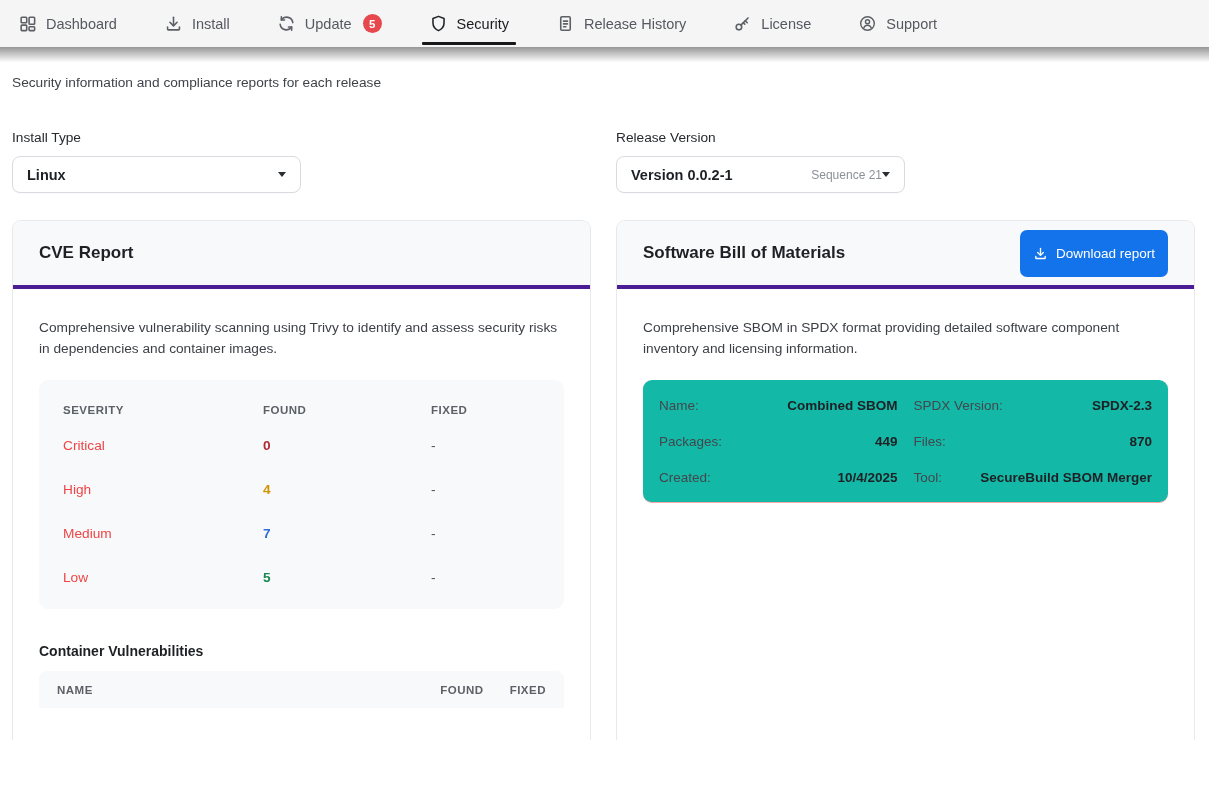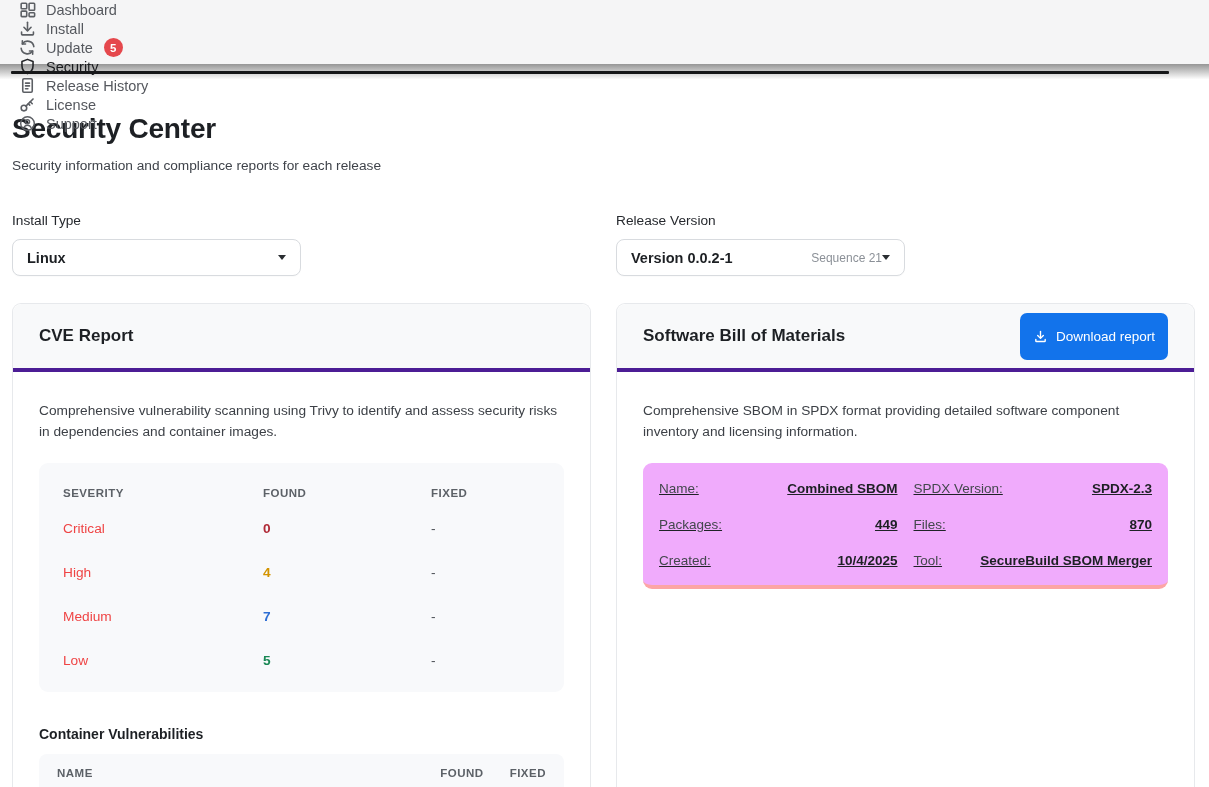--- a/index.html
+++ b/index.html
@@ -1,21 +1,21 @@
 <!DOCTYPE html>
 <html><head>
 <meta charset="utf-8">
 <style>
   * { margin:0; padding:0; box-sizing:border-box; }
   html,body { width:1209px; height:787px; overflow:hidden; background:#fff;
     font-family:"Liberation Sans", sans-serif; color:#1f2227; }
 
   
-  .nav { height:64px; background:#f5f5f6; display:flex; align-items:stretch;
-         padding-left:18px;flex-direction:column; }
+  .nav { height:47px; background:#f5f5f6; display:flex; align-items:stretch;
+         padding-left:18px; }
   .nav-item { display:flex; align-items:center; gap:9px; position:relative;
               margin-right:47px; cursor:pointer; color:#55585e; font-size:14.5px; }
   .nav-item .nicon { display:flex; align-items:center; }
   .nav-item svg { stroke:#5c5f64; }
   .nav-item.active { color:#191b1e; font-weight:500; }
   .nav-item.active svg { stroke:#232528; }
   .nav-item.active::after { content:""; position:absolute; left:-7px; right:-7px;
               bottom:2px; height:3px; background:#17181a; border-radius:1px; }
   .badge { min-width:19px; height:19px; border-radius:10px; color:#fff;
            font-size:11.5px; font-weight:700; display:flex; align-items:center;
@@ -68,22 +68,22 @@
              display:flex; align-items:center; height:37px; padding:0 18px; }
   .cv-head span { font-size:11.5px; font-weight:600; letter-spacing:.5px; color:#5c6167; }
   .cv-head .h-name { flex:1; }
   .cv-head .h-found { margin-right:26px; }
 
   
   .btn-primary { display:flex; align-items:center; gap:8px; color:#fff;
                  border:none; border-radius:7px; height:47px; padding:0 13px;
                  font-size:13.5px; font-weight:500; cursor:pointer;
                  font-family:"Liberation Sans", sans-serif; }
-  .sbom-panel { background:#f0abfc; border-radius:9px; margin-top:21px;
-                padding:7px 16px; border-bottom:4px solid #fca5a5;text-decoration:underline; }
+  .sbom-panel { background:#14b8a6; border-radius:9px; margin-top:21px;
+                padding:7px 16px; border-bottom:1px solid #fca5a5; }
   .sbom-grid { display:grid; grid-template-columns:1fr 1fr; column-gap:16px; }
   .sbom-cell { display:flex; align-items:center; justify-content:space-between;
                height:36px; gap:10px; }
   .sbom-label { font-size:13.5px; color:#43474d; white-space:nowrap; }
   .sbom-value { font-size:13.5px; font-weight:700; color:#1d2024; text-align:right;
                 white-space:nowrap; }
 </style>
 </head>
 <body>
 
@@ -159,21 +159,20 @@
           <path d="M7.4 17.4c.8-2 2.5-3.2 4.6-3.2s3.8 1.2 4.6 3.2"></path>
       </svg>
       </span>
     <span>Support</span>
   </div>
 </nav>
 <div class="scroll-shadow"></div>
 
 <div class="content">
 
-  <h1 class="page-title">Security Center</h1>
   <div class="page-subtitle">Security information and compliance reports for each release</div>
 
   <div class="filters">
     <div>
       <div class="field-label">Install Type</div>
       <div class="select">
         <span class="val">Linux</span>
         <span class="spacer"></span>
         <span class="caret"></span>
       </div>

